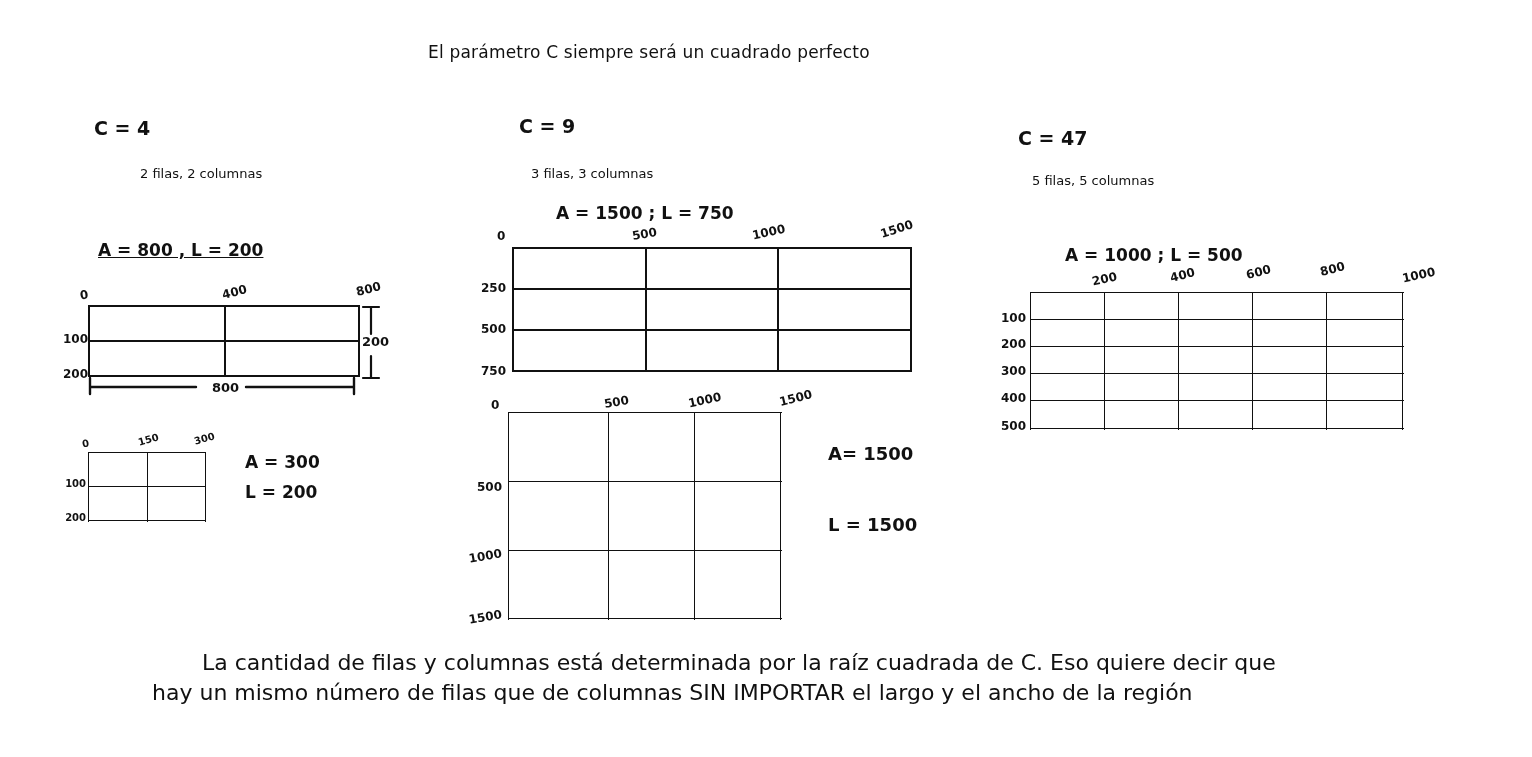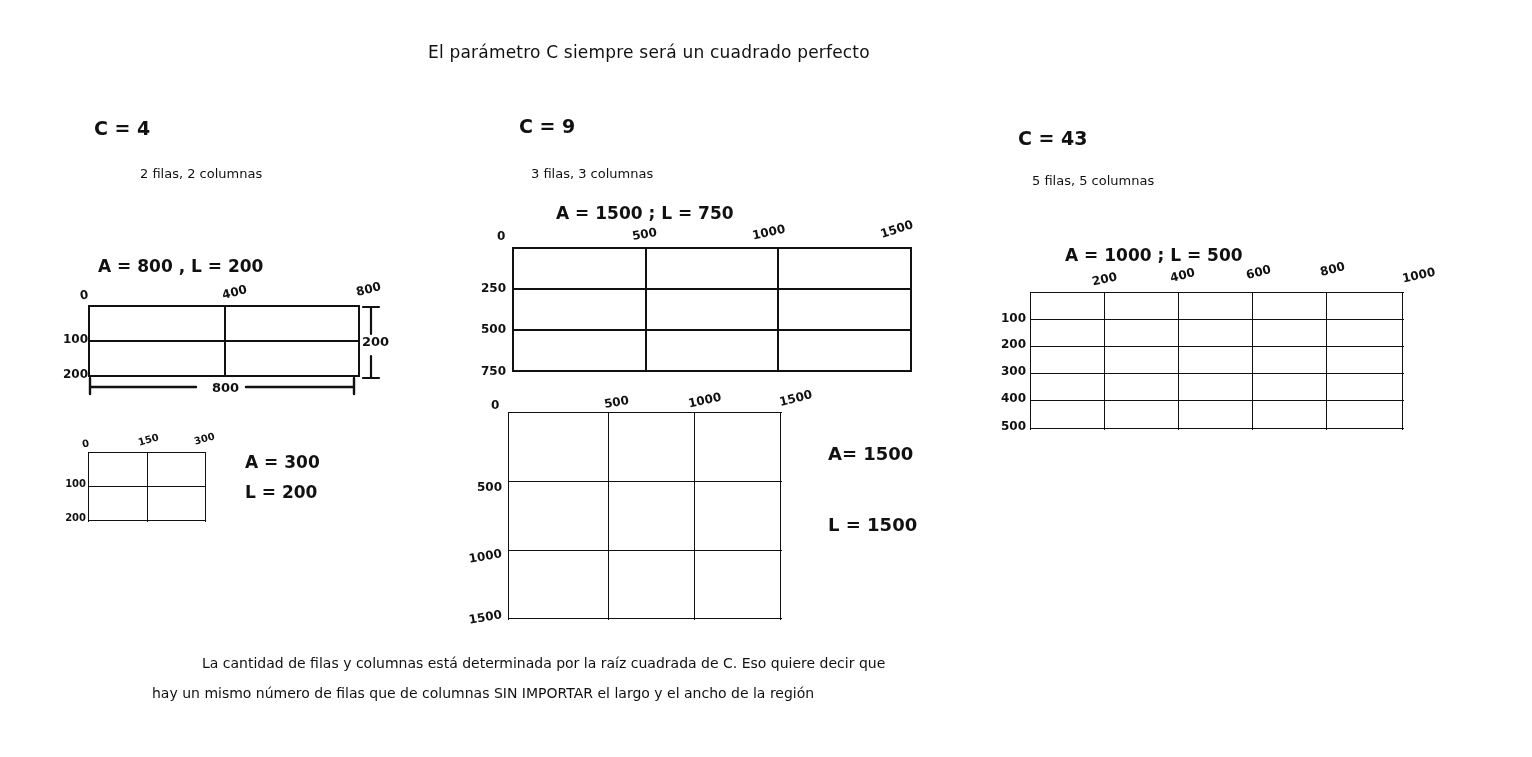--- a/index.html
+++ b/index.html
@@ -9,40 +9,40 @@
     font-family:"DejaVu Sans", sans-serif;
     color:#111111;
     position:relative;
     overflow:hidden;
   }
   .abs{position:absolute;}
   .hand{font-family:"DejaVu Sans", sans-serif;}
   .title{
     font-size:17px;letter-spacing:.2px;white-space:nowrap;
   }
-  .caption{font-size:14px;line-height:30px;white-space:nowrap;}
+  .caption{font-size:22px;line-height:30px;white-space:nowrap;}
   .clabel{font-size:19px;font-weight:600;white-space:nowrap;text-align:center;}
   .sublabel{font-size:13px;white-space:nowrap;}
   .eq{font-size:17px;font-weight:600;white-space:nowrap;}
   .eq-lg{font-size:18px;font-weight:600;white-space:nowrap;}
   .tick{font-size:12px;font-weight:700;white-space:nowrap;}
   .tick-sm{font-size:10px;font-weight:700;white-space:nowrap;}
   .grid{position:absolute;}
   .grid .ln{position:absolute;background:#111;}
   svg{overflow:visible;display:block;}
 </style>
 </head>
 <body>
 
 <div class="abs title hand" style="left:428px;top:42px;">El parámetro C siempre será un cuadrado perfecto</div>
 
 <div class="abs clabel hand" style="left:94px;top:117px;">C = 4</div>
 <div class="abs sublabel hand" style="left:140px;top:166px;">2 filas, 2 columnas</div>
 
-<div class="abs eq hand" style="left:98px;top:256px;">A = 800 ,  L = 200</div>
+<div class="abs eq hand" style="left:98px;top:240px;text-decoration:underline;">A = 800 ,  L = 200</div>
 
 <div class="grid" style="left:88px;top:305px;width:272px;height:72px;">
   <div class="ln" style="left:0;top:0;width:272px;height:1.6px;"></div>
   <div class="ln" style="left:0;top:35px;width:272px;height:1.6px;"></div>
   <div class="ln" style="left:0;top:70px;width:272px;height:1.6px;"></div>
   <div class="ln" style="left:0;top:0;width:1.6px;height:72px;"></div>
   <div class="ln" style="left:136px;top:0;width:1.6px;height:72px;"></div>
   <div class="ln" style="left:270px;top:0;width:1.6px;height:72px;"></div>
 </div>
 <div class="abs tick hand" style="left:80px;top:288px;transform:rotate(-8deg);">0</div>
@@ -118,21 +118,21 @@
 <div class="abs tick hand" style="left:688px;top:393px;transform:rotate(-12deg);">1000</div>
 <div class="abs tick hand" style="left:779px;top:391px;transform:rotate(-14deg);">1500</div>
 <div class="abs tick hand" style="left:504px;top:410px;opacity:0;">0</div>
 <div class="abs tick hand" style="left:502px;top:480px;transform:translateX(-100%);">500</div>
 <div class="abs tick hand" style="left:502px;top:549px;transform:translateX(-100%) rotate(-10deg);">1000</div>
 <div class="abs tick hand" style="left:502px;top:610px;transform:translateX(-100%) rotate(-10deg);">1500</div>
 
 <div class="abs eq-lg hand" style="left:828px;top:443px;">A= 1500</div>
 <div class="abs eq-lg hand" style="left:828px;top:478px;margin-top:36px;">L = 1500</div>
 
-<div class="abs clabel hand" style="left:1018px;top:127px;">C = 43</div>
+<div class="abs clabel hand" style="left:1018px;top:127px;">C = 47</div>
 <div class="abs sublabel hand" style="left:1032px;top:173px;">5 filas, 5 columnas</div>
 
 <div class="abs eq hand" style="left:1020px;top:245px;margin-left:45px;">A = 1000 ;  L = 500</div>
 
 <div class="grid" style="left:1030px;top:292px;width:374px;height:138px;">
   <div class="ln" style="left:0;top:0;width:374px;height:1.4px;"></div>
   <div class="ln" style="left:0;top:27px;width:374px;height:1.4px;"></div>
   <div class="ln" style="left:0;top:54px;width:374px;height:1.4px;"></div>
   <div class="ln" style="left:0;top:81px;width:374px;height:1.4px;"></div>
   <div class="ln" style="left:0;top:108px;width:374px;height:1.4px;"></div>

